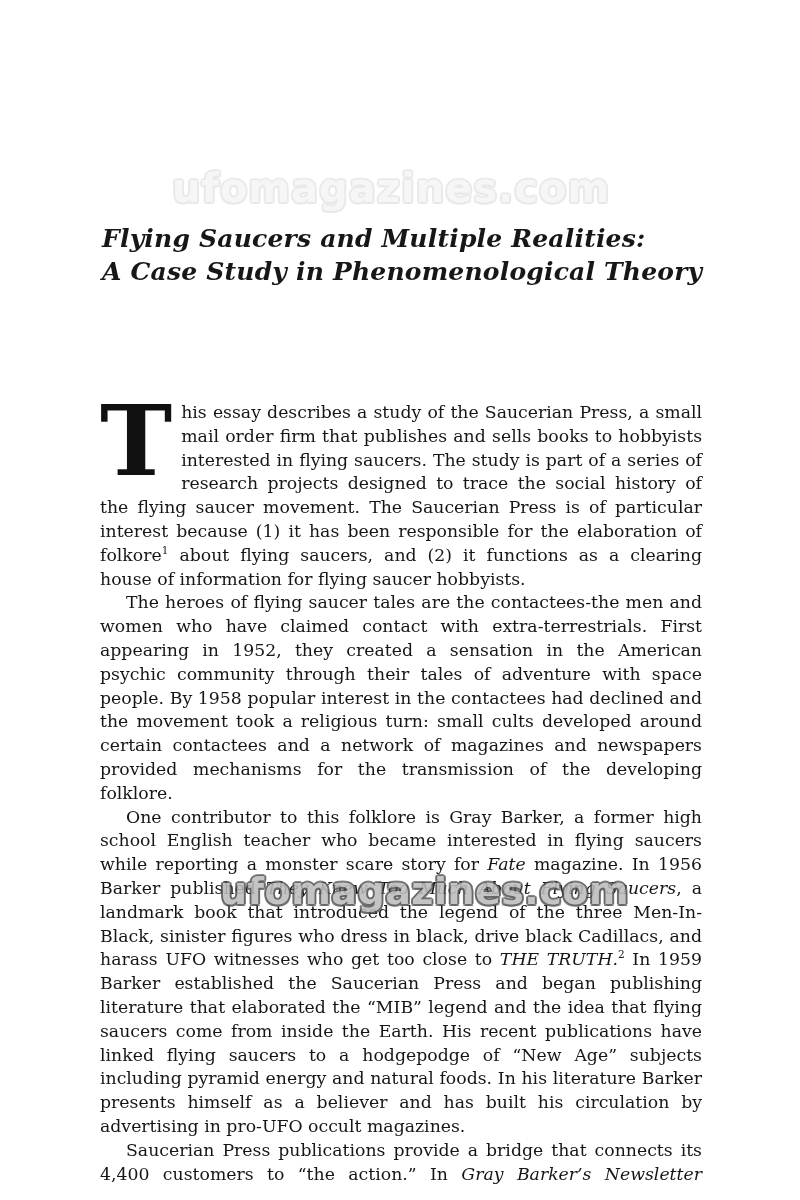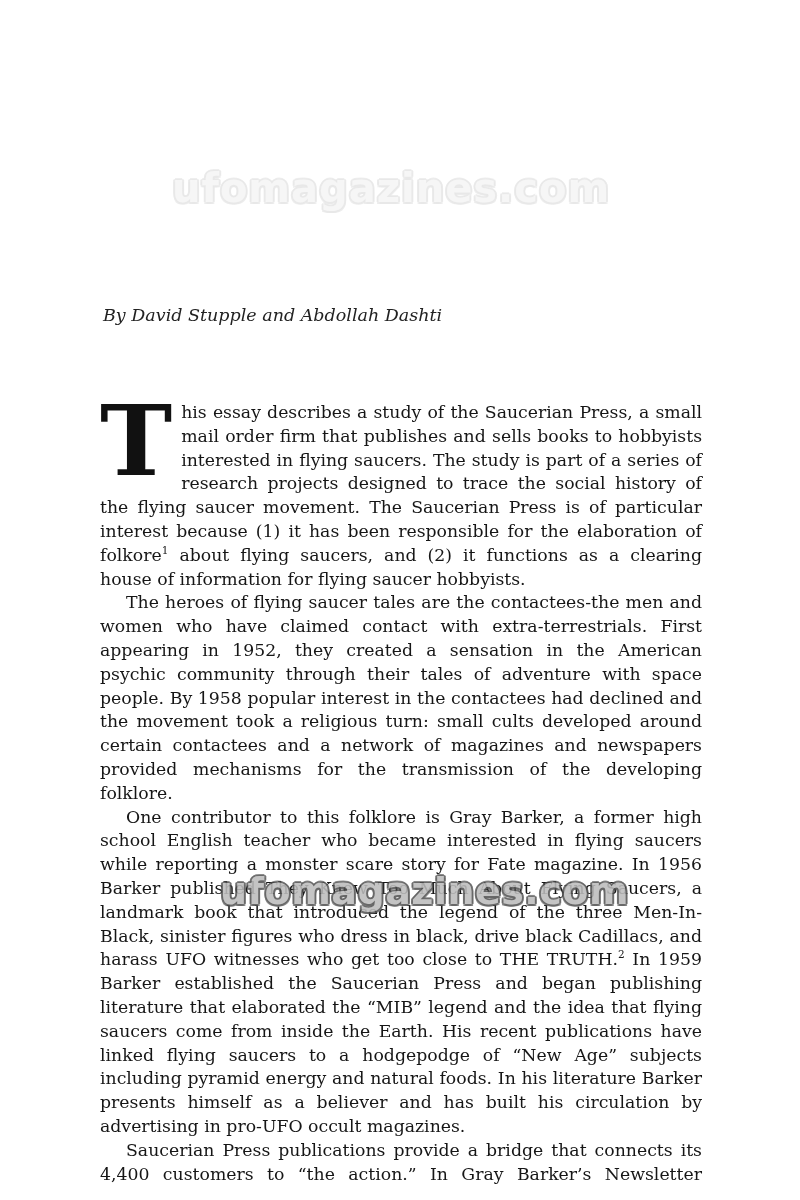--- a/index.html
+++ b/index.html
@@ -52,21 +52,21 @@
   .bodytext p:nth-of-type(4) { text-align-last: justify; }
   .dropcap {
     float: left;
     font-weight: 700;
     font-size: 97px;
     line-height: 74px;
     height: 73px;
     margin: 3px 9px 0 0;
     color: #111;
   }
-  .it { }
+  .it { font-style: italic; }
   .sup {
     font-size: 10.5px;
     vertical-align: super;
     line-height: 0;
   }
   .wm {
     position: absolute;
     font-family: "DejaVu Sans", "Liberation Sans", sans-serif;
     font-weight: 700;
     white-space: nowrap;
@@ -94,23 +94,24 @@
   }
 </style>
 </head>
 <body>
 
 <div class="scan">
 
   <div class="wm wm-top">ufomagazines.com</div>
 
   <h1 class="title">
+    <span class="tline">Flying Saucers and Multiple Realities:</span>
+    <span class="tline">A Case Study in Phenomenological Theory</span>
   </h1>
 
-  <div class="byline">By David Stupple and Abdollah Dashti</div>
 
   <div class="bodytext">
     <p><span class="dropcap">T</span><span>his essay describes a study of the Saucerian Press, a small mail order firm that publishes and sells books to hobbyists interested in flying saucers. The study is part of a series of research projects designed to trace the social history of the flying saucer movement. The Saucerian Press is of particular interest because (1) it has been responsible for the elaboration of folkore</span><span class="sup">1</span><span> about flying saucers, and (2) it functions as a clearing house of information for flying saucer hobbyists.</span></p>
     <p><span>The heroes of flying saucer tales are the contactees-the men and women who have claimed contact with extra-terrestrials. First appearing in 1952, they created a sensation in the American psychic community through their tales of adventure with space people. By 1958 popular interest in the contactees had declined and the movement took a religious turn: small cults developed around certain contactees and a network of magazines and newspapers provided mechanisms for the transmission of the developing folklore.</span></p>
     <p><span>One contributor to this folklore is Gray Barker, a former high school English teacher who became interested in flying saucers while reporting a monster scare story for </span><span class="it">Fate</span><span> magazine. In 1956 Barker published </span><span class="it">They Knew Too Much About Flying Saucers</span><span>, a landmark book that introduced the legend of the three Men-In-Black, sinister figures who dress in black, drive black Cadillacs, and harass UFO witnesses who get too close to </span><span class="it">THE TRUTH.</span><span class="sup">2</span><span> In 1959 Barker established the Saucerian Press and began publishing literature that elaborated the “MIB” legend and the idea that flying saucers come from inside the Earth. His recent publications have linked flying saucers to a hodgepodge of “New Age” subjects including pyramid energy and natural foods. In his literature Barker presents himself as a believer and has built his circulation by advertising in pro-UFO occult magazines.</span></p>
     <p><span>Saucerian Press publications provide a bridge that connects its 4,400 customers to “the action.” In </span><span class="it">Gray Barker’s Newsletter</span></p>
   </div>
 
   <div class="wm wm-middle">ufomagazines.com</div>
 

